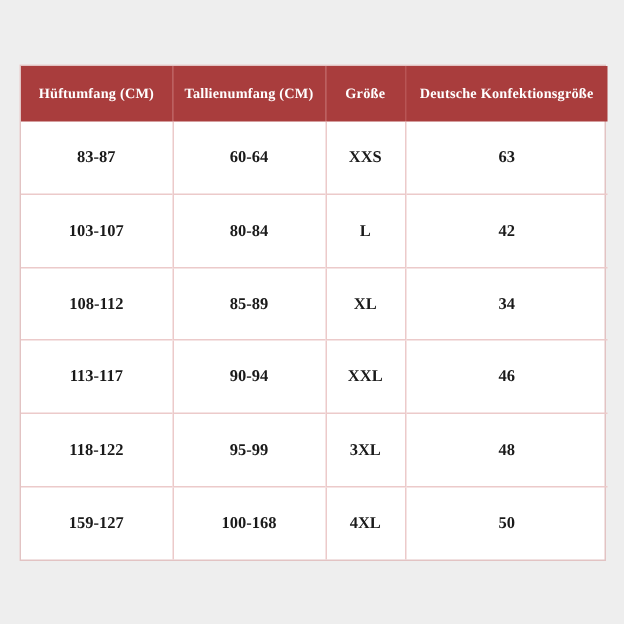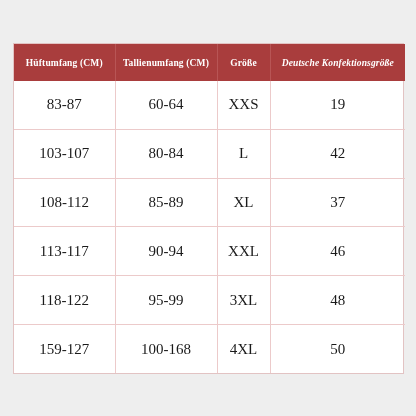--- a/index.html
+++ b/index.html
@@ -48,26 +48,25 @@
   thead th {
     color: #ffffff;
     font-size: 9.5px;
     font-weight: bold;
     letter-spacing: 0.15px;
     height: 37px;
     border-right: 1px solid #b85555;
   }
   thead th:last-child {
     border-right: none;
-    font-style: italic;
   }
   tbody td {
     color: #1a1a1a;
-    font-size: 15px;
-    font-weight: normal;
+    font-size: 11px;
+    font-weight: bold;
     height: 32.6px;
     border-top: 1px solid #eccaca;
     border-right: 1px solid #eccaca;
   }
   tbody td:last-child {
     border-right: none;
   }
   tbody tr:first-child td {
     border-top: none;
   }
@@ -95,33 +94,33 @@
           <th>Tallienumfang (CM)</th>
           <th>Größe</th>
           <th>Deutsche Konfektionsgröße</th>
         </tr>
       </thead>
       <tbody>
         <tr>
           <td>83-87</td>
           <td>60-64</td>
           <td>XXS</td>
-          <td>19</td>
+          <td>63</td>
         </tr>
         <tr>
           <td>103-107</td>
           <td>80-84</td>
           <td>L</td>
           <td>42</td>
         </tr>
         <tr>
           <td>108-112</td>
           <td>85-89</td>
           <td>XL</td>
-          <td>37</td>
+          <td>34</td>
         </tr>
         <tr>
           <td>113-117</td>
           <td>90-94</td>
           <td>XXL</td>
           <td>46</td>
         </tr>
         <tr>
           <td>118-122</td>
           <td>95-99</td>

